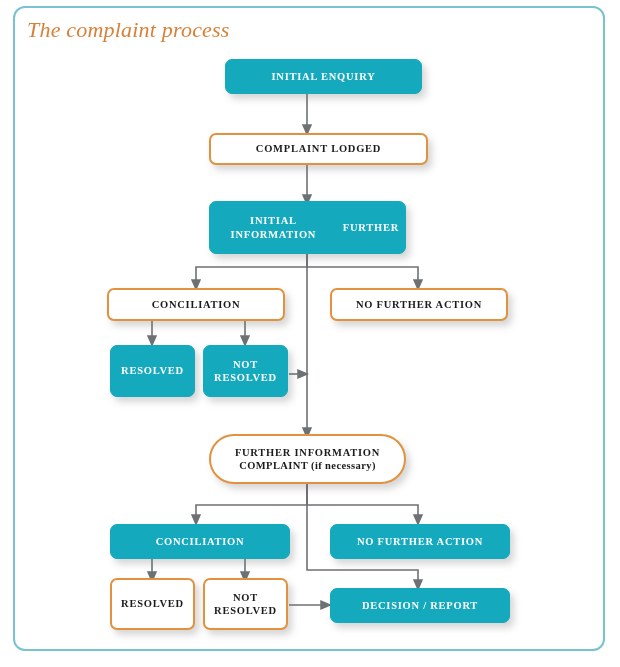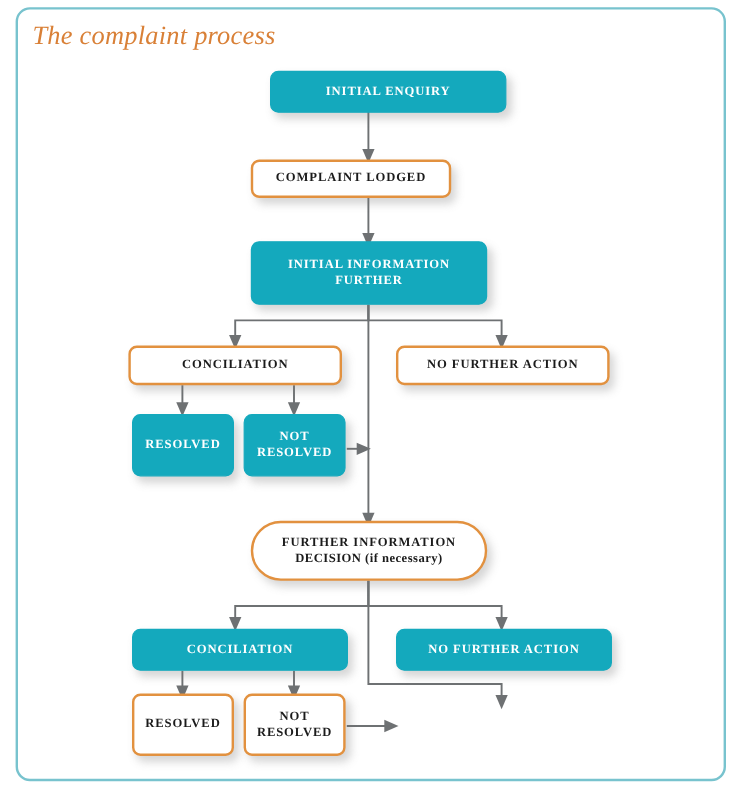--- a/index.html
+++ b/index.html
@@ -65,25 +65,25 @@
       <path d="M152,559 L152,577"></path>
       <path d="M245,559 L245,577"></path>
       <path d="M289,605 L326,605"></path>
     </g>
   </svg>
 
   <div class="node teal" style="left:209px;top:59px;width:197px;height:35px;margin-left:16px;">
     <span class="lbl">INITIAL ENQUIRY</span>
   </div>
 
-  <div class="node plain" style="left:209px;top:133px;width:167px;height:32px;">
+  <div class="node plain" style="left:209px;top:133px;width:219px;height:32px;">
     <span class="lbl">COMPLAINT LODGED</span>
   </div>
 
-  <div class="node teal" style="left:209px;top:201px;width:197px;height:53px;flex-direction:column;">
+  <div class="node teal" style="left:209px;top:201px;width:197px;height:53px;">
     <span class="lbl">INITIAL INFORMATION</span>
     <span class="lbl">FURTHER</span>
   </div>
 
   <div class="node plain" style="left:107px;top:288px;width:178px;height:33px;">
     <span class="lbl">CONCILIATION</span>
   </div>
 
   <div class="node plain" style="left:330px;top:288px;width:178px;height:33px;">
     <span class="lbl">NO FURTHER ACTION</span>
@@ -93,34 +93,37 @@
     <span class="lbl">RESOLVED</span>
   </div>
 
   <div class="node teal" style="left:203px;top:345px;width:85px;height:52px;flex-direction:column;">
     <span class="lbl">NOT</span>
     <span class="lbl">RESOLVED</span>
   </div>
 
   <div class="node plain" style="left:209px;top:434px;width:197px;height:50px;flex-direction:column;border-radius:25px;">
     <span class="lbl">FURTHER INFORMATION</span>
-    <span class="lbl sub">DECISION (if necessary)</span>
+    <span class="lbl sub">COMPLAINT (if necessary)</span>
   </div>
 
   <div class="node teal" style="left:110px;top:524px;width:180px;height:35px;">
     <span class="lbl">CONCILIATION</span>
   </div>
 
   <div class="node teal" style="left:330px;top:524px;width:180px;height:35px;">
     <span class="lbl">NO FURTHER ACTION</span>
   </div>
 
   <div class="node plain" style="left:110px;top:578px;width:85px;height:52px;">
     <span class="lbl">RESOLVED</span>
   </div>
 
   <div class="node plain" style="left:203px;top:578px;width:85px;height:52px;flex-direction:column;">
     <span class="lbl">NOT</span>
     <span class="lbl">RESOLVED</span>
   </div>
 
+  <div class="node teal" style="left:330px;top:588px;width:180px;height:35px;">
+    <span class="lbl">DECISION / REPORT</span>
+  </div>
 
 </div>
 
 </body></html>

